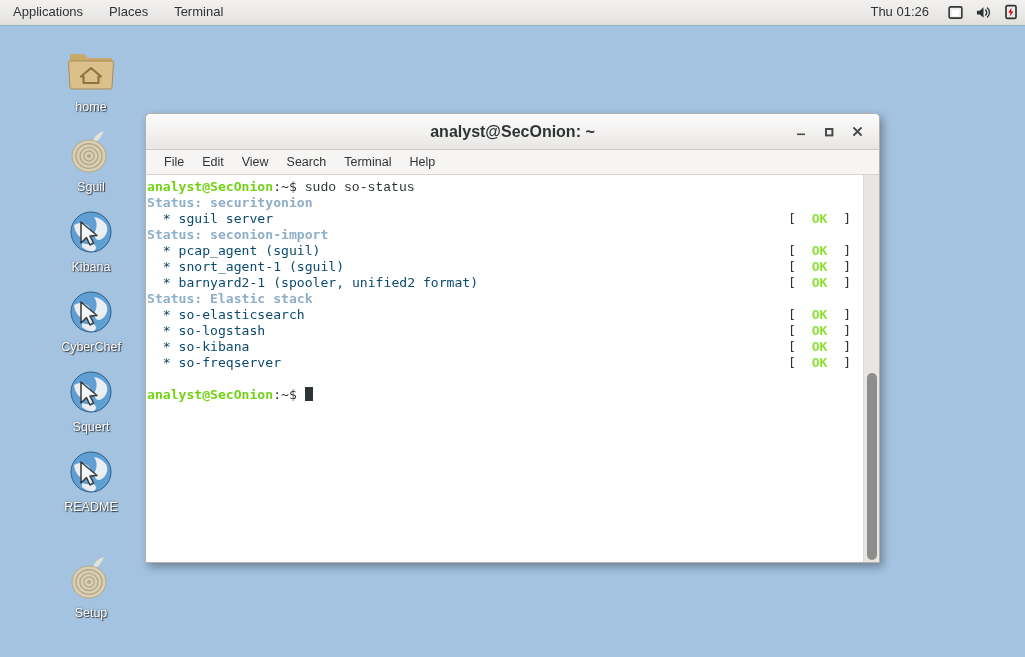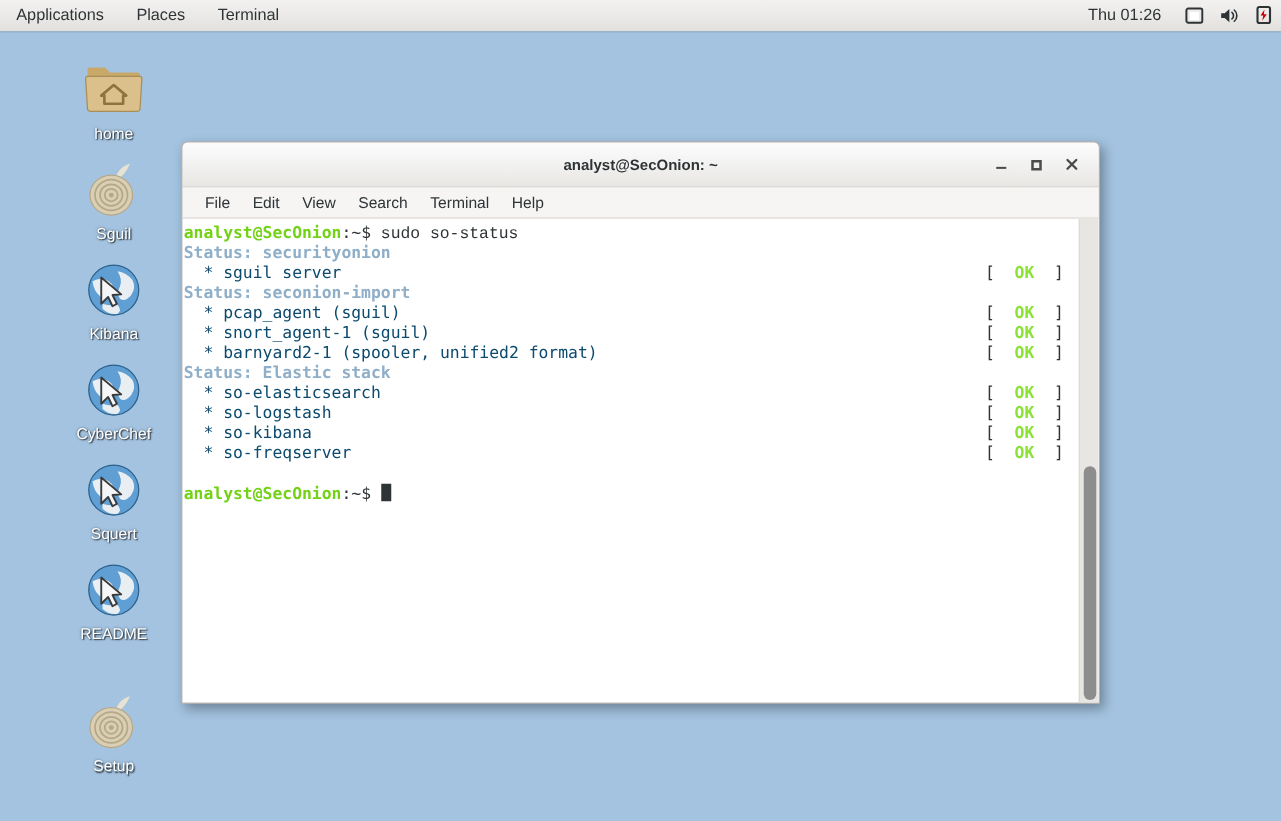--- a/index.html
+++ b/index.html
@@ -122,21 +122,21 @@
     border-radius: 4px 4px 0 0;
     display: flex;
     align-items: center;
     position: relative;
     flex: 0 0 36px;
   }
   #window-title {
     position: absolute;
     left: 0; right: 0;
     text-align: center;
-    font-size: 12px;
+    font-size: 16px;
     font-weight: bold;
     color: #2e3436;
     pointer-events: none;
   }
   #window-controls {
     margin-left: auto;
     display: flex;
     align-items: center;
     gap: 2px;
     padding-right: 9px;

